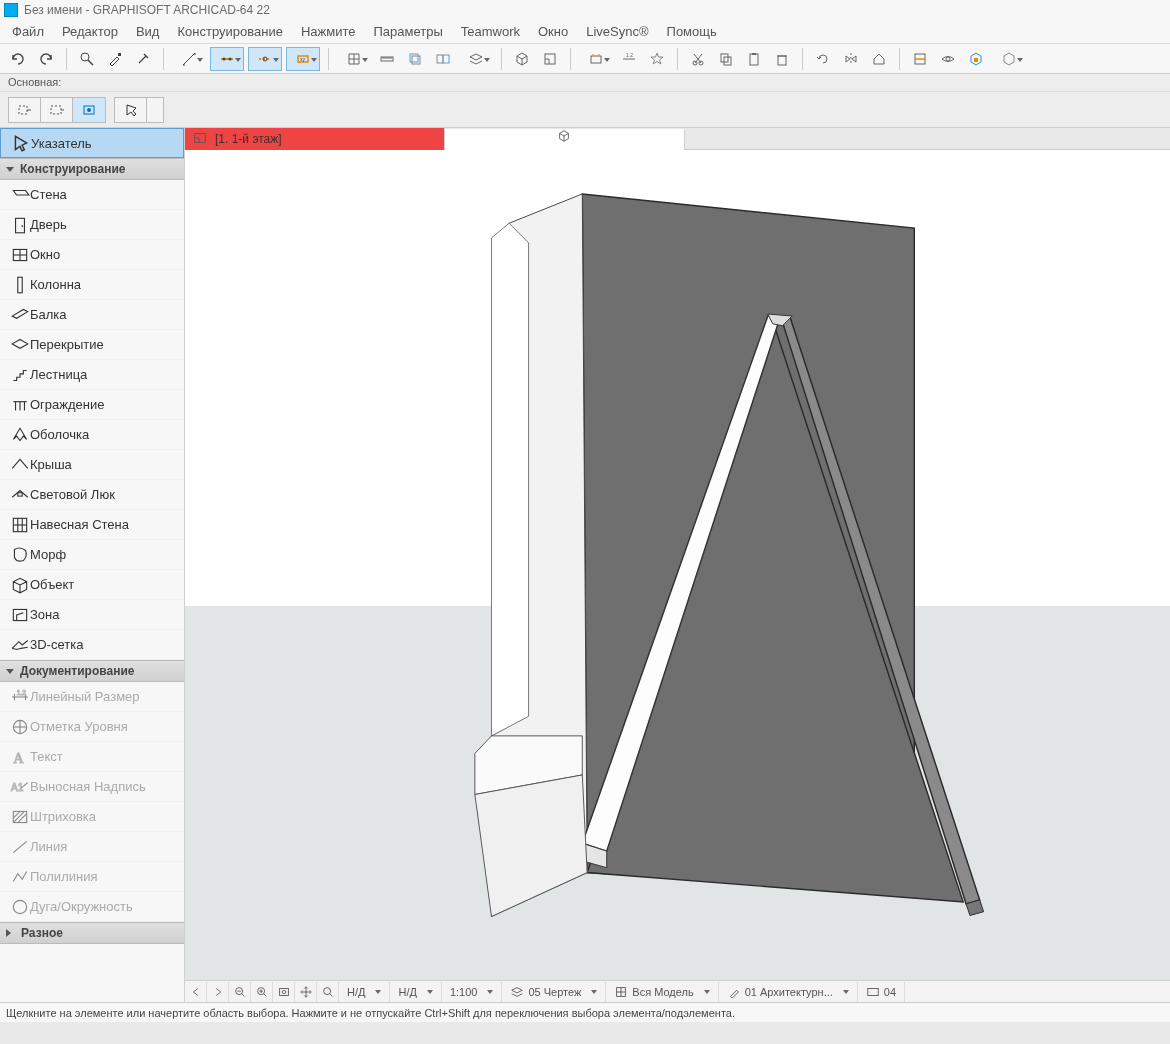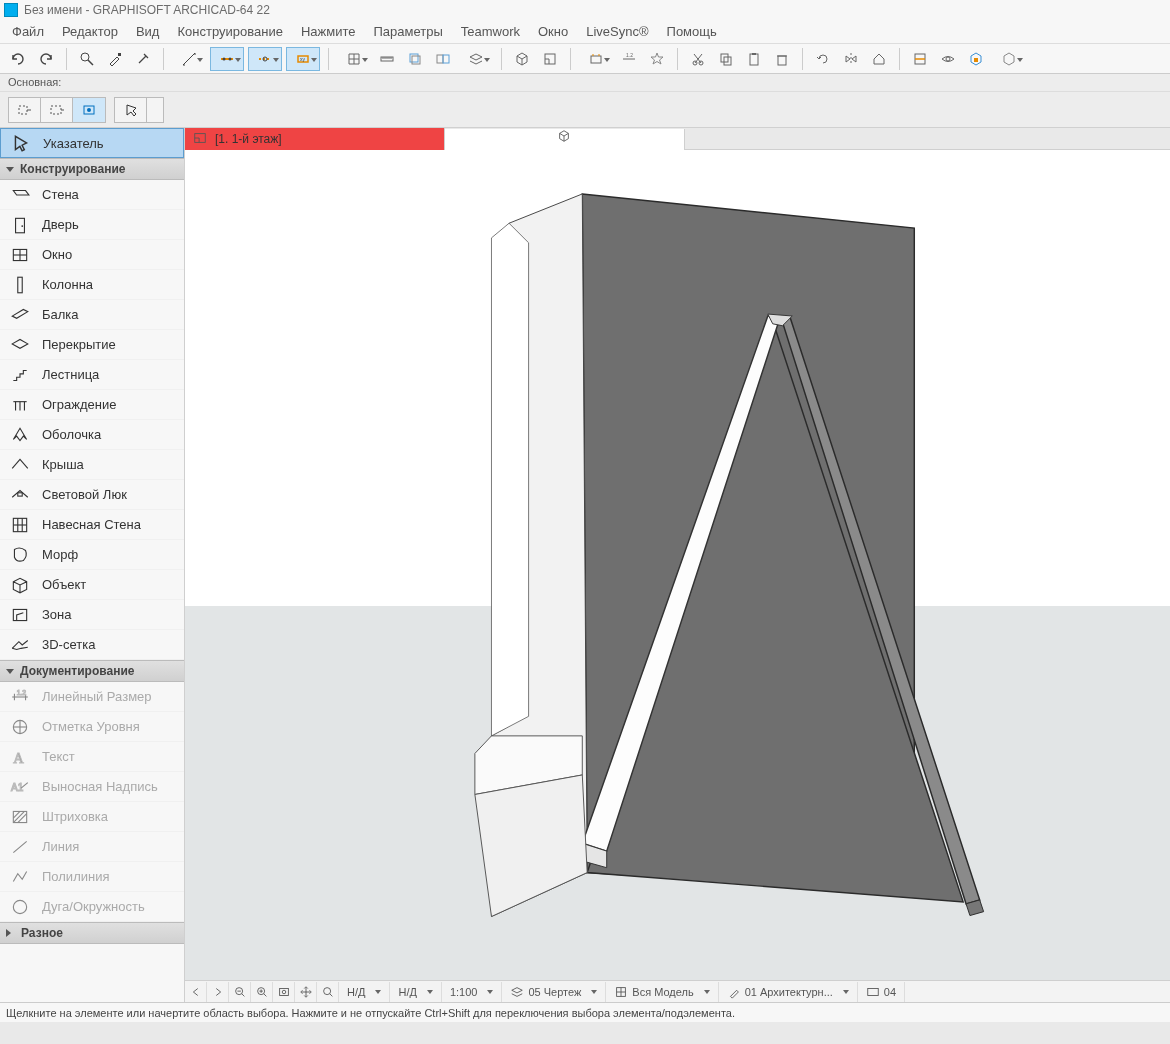--- a/index.html
+++ b/index.html
@@ -17,21 +17,21 @@
   .tsep { width: 1px; height: 22px; background: #ccc; margin: 0 4px; }
   .icon { width: 16px; height: 16px; }
   .label-row { height: 18px; padding: 2px 8px; font-size: 11px; color: #555; background: #ededed; border-bottom: 1px solid #ddd; }
   .secondary-toolbar { height: 36px; padding: 4px 8px; display: flex; align-items: center; gap: 8px; background: #ededed; border-bottom: 1px solid #d0d0d0; }
   .sec-group { display: flex; border: 1px solid #bbb; }
   .sec-btn { width: 32px; height: 24px; display: flex; align-items: center; justify-content: center; border-right: 1px solid #bbb; background: #f4f4f4; }
   .sec-btn:last-child { border-right: none; }
   .sec-btn.sel { background: #cfe7f9; }
   .main { display: flex; height: calc(1044px - 20px - 24px - 30px - 18px - 36px - 22px - 20px); }
   .sidebar { width: 185px; background: #f7f7f7; border-right: 1px solid #cfcfcf; overflow-y: auto; display: flex; flex-direction: column; }
-  .tool-item { height: 30px; display: flex; align-items: center; padding: 0 10px; gap: 12px; cursor: default; border-bottom: 1px solid #f0f0f0; font-size: 13px; }
+  .tool-item { height: 30px; display: flex; align-items: center; padding: 0 10px; cursor: default; border-bottom: 1px solid #f0f0f0; font-size: 13px; }
   .tool-item.selected { background: #b7d8f3; border: 1px solid #5c9dcf; }
   .tool-item .icon { width: 20px; height: 20px; display: flex; align-items: center; justify-content: center; }
   .tool-item.disabled { color: #aaa; }
   .tool-item.disabled svg { stroke: #bbb !important; }
   .section-header { height: 22px; background: linear-gradient(#e0e0e0,#d0d0d0); border-top: 1px solid #bbb; border-bottom: 1px solid #bbb; display: flex; align-items: center; padding: 0 6px; gap: 6px; font-size: 12px; font-weight: 600; color: #444; }
   .section-header .caret { width: 0; height: 0; border-left: 4px solid transparent; border-right: 4px solid transparent; border-top: 5px solid #555; }
   .section-header.collapsed .caret { border-top: none; border-bottom: none; border-left: 5px solid #555; border-top: 4px solid transparent; border-bottom: 4px solid transparent; }
   .sidebar::-webkit-scrollbar { width: 10px; }
   .sidebar::-webkit-scrollbar-thumb { background: #c6c6c6; }
   .content { flex: 1; display: flex; flex-direction: column; background: #fff; position: relative; }

